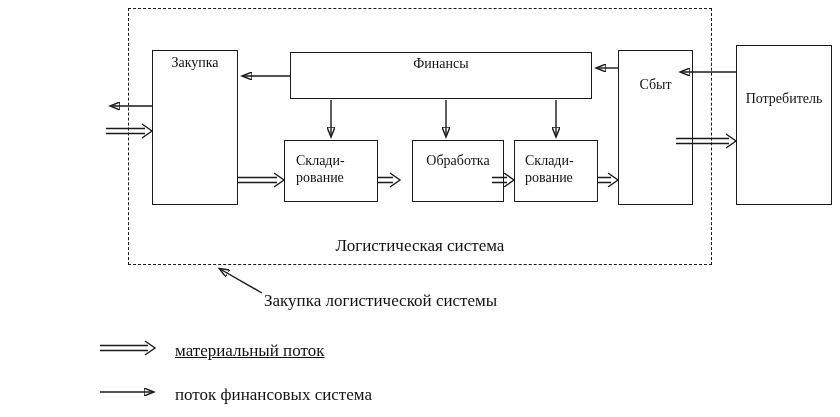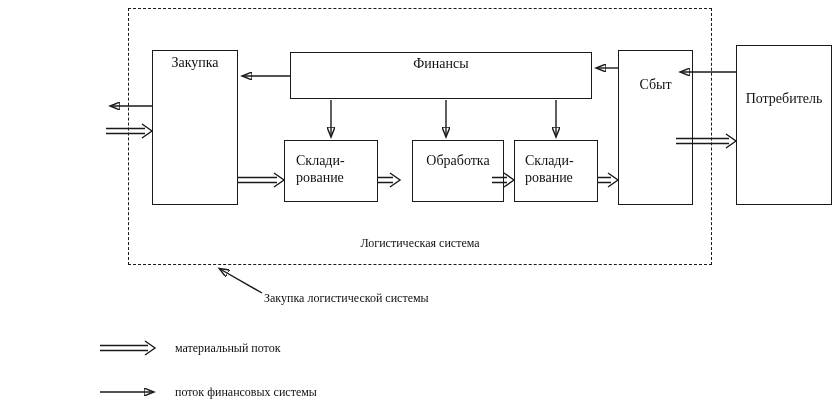--- a/index.html
+++ b/index.html
@@ -21,21 +21,21 @@
   }
   .box.center{text-align:center;}
   .dashed-boundary{
     position:absolute;
     left:128px;top:8px;width:584px;height:257px;
     border:1.7px dashed #1a1a1a;
     box-sizing:border-box;
   }
   .label{
     position:absolute;
-    font-size:12px;
+    font-size:17px;
     white-space:nowrap;
   }
   .arrows{
     position:absolute;left:0;top:0;width:840px;height:417px;
     pointer-events:none;
   }
   .arrows line,.arrows path{stroke:#1a1a1a;stroke-width:1.4;}
   .arrows path{fill:none;}
 </style>
 </head>
@@ -73,22 +73,22 @@
   </div>
 
   <div class="box center" style="left:736px;top:45px;width:96px;height:160px;padding-top:44px;">
     <span>Потребитель</span>
   </div>
 
   <div class="label" style="left:128px;top:236px;width:584px;text-align:center;">Логистическая система</div>
 
   <div class="label" style="left:264px;top:291px;">Закупка логистической системы</div>
 
-  <div class="label" style="left:175px;top:341px;">материальный поток</div>
-  <div class="label" style="left:175px;top:385px;">поток финансовых системы</div>
+  <div class="label" style="left:175px;top:341px;text-decoration:underline;">материальный поток</div>
+  <div class="label" style="left:175px;top:385px;">поток финансовых система</div>
 
   <svg class="arrows" viewBox="0 0 840 417">
     <defs>
       <marker id="ah" markerWidth="12" markerHeight="8" refX="9" refY="4" orient="auto" markerUnits="userSpaceOnUse">
         <path d="M0,0 L10,4 L0,8 Z" fill="#1a1a1a" stroke="none"></path>
       </marker>
     </defs>
 
     <line x1="290" y1="76" x2="243" y2="76" marker-end="url(#ah)"></line>
     <line x1="618" y1="68" x2="597" y2="68" marker-end="url(#ah)"></line>

